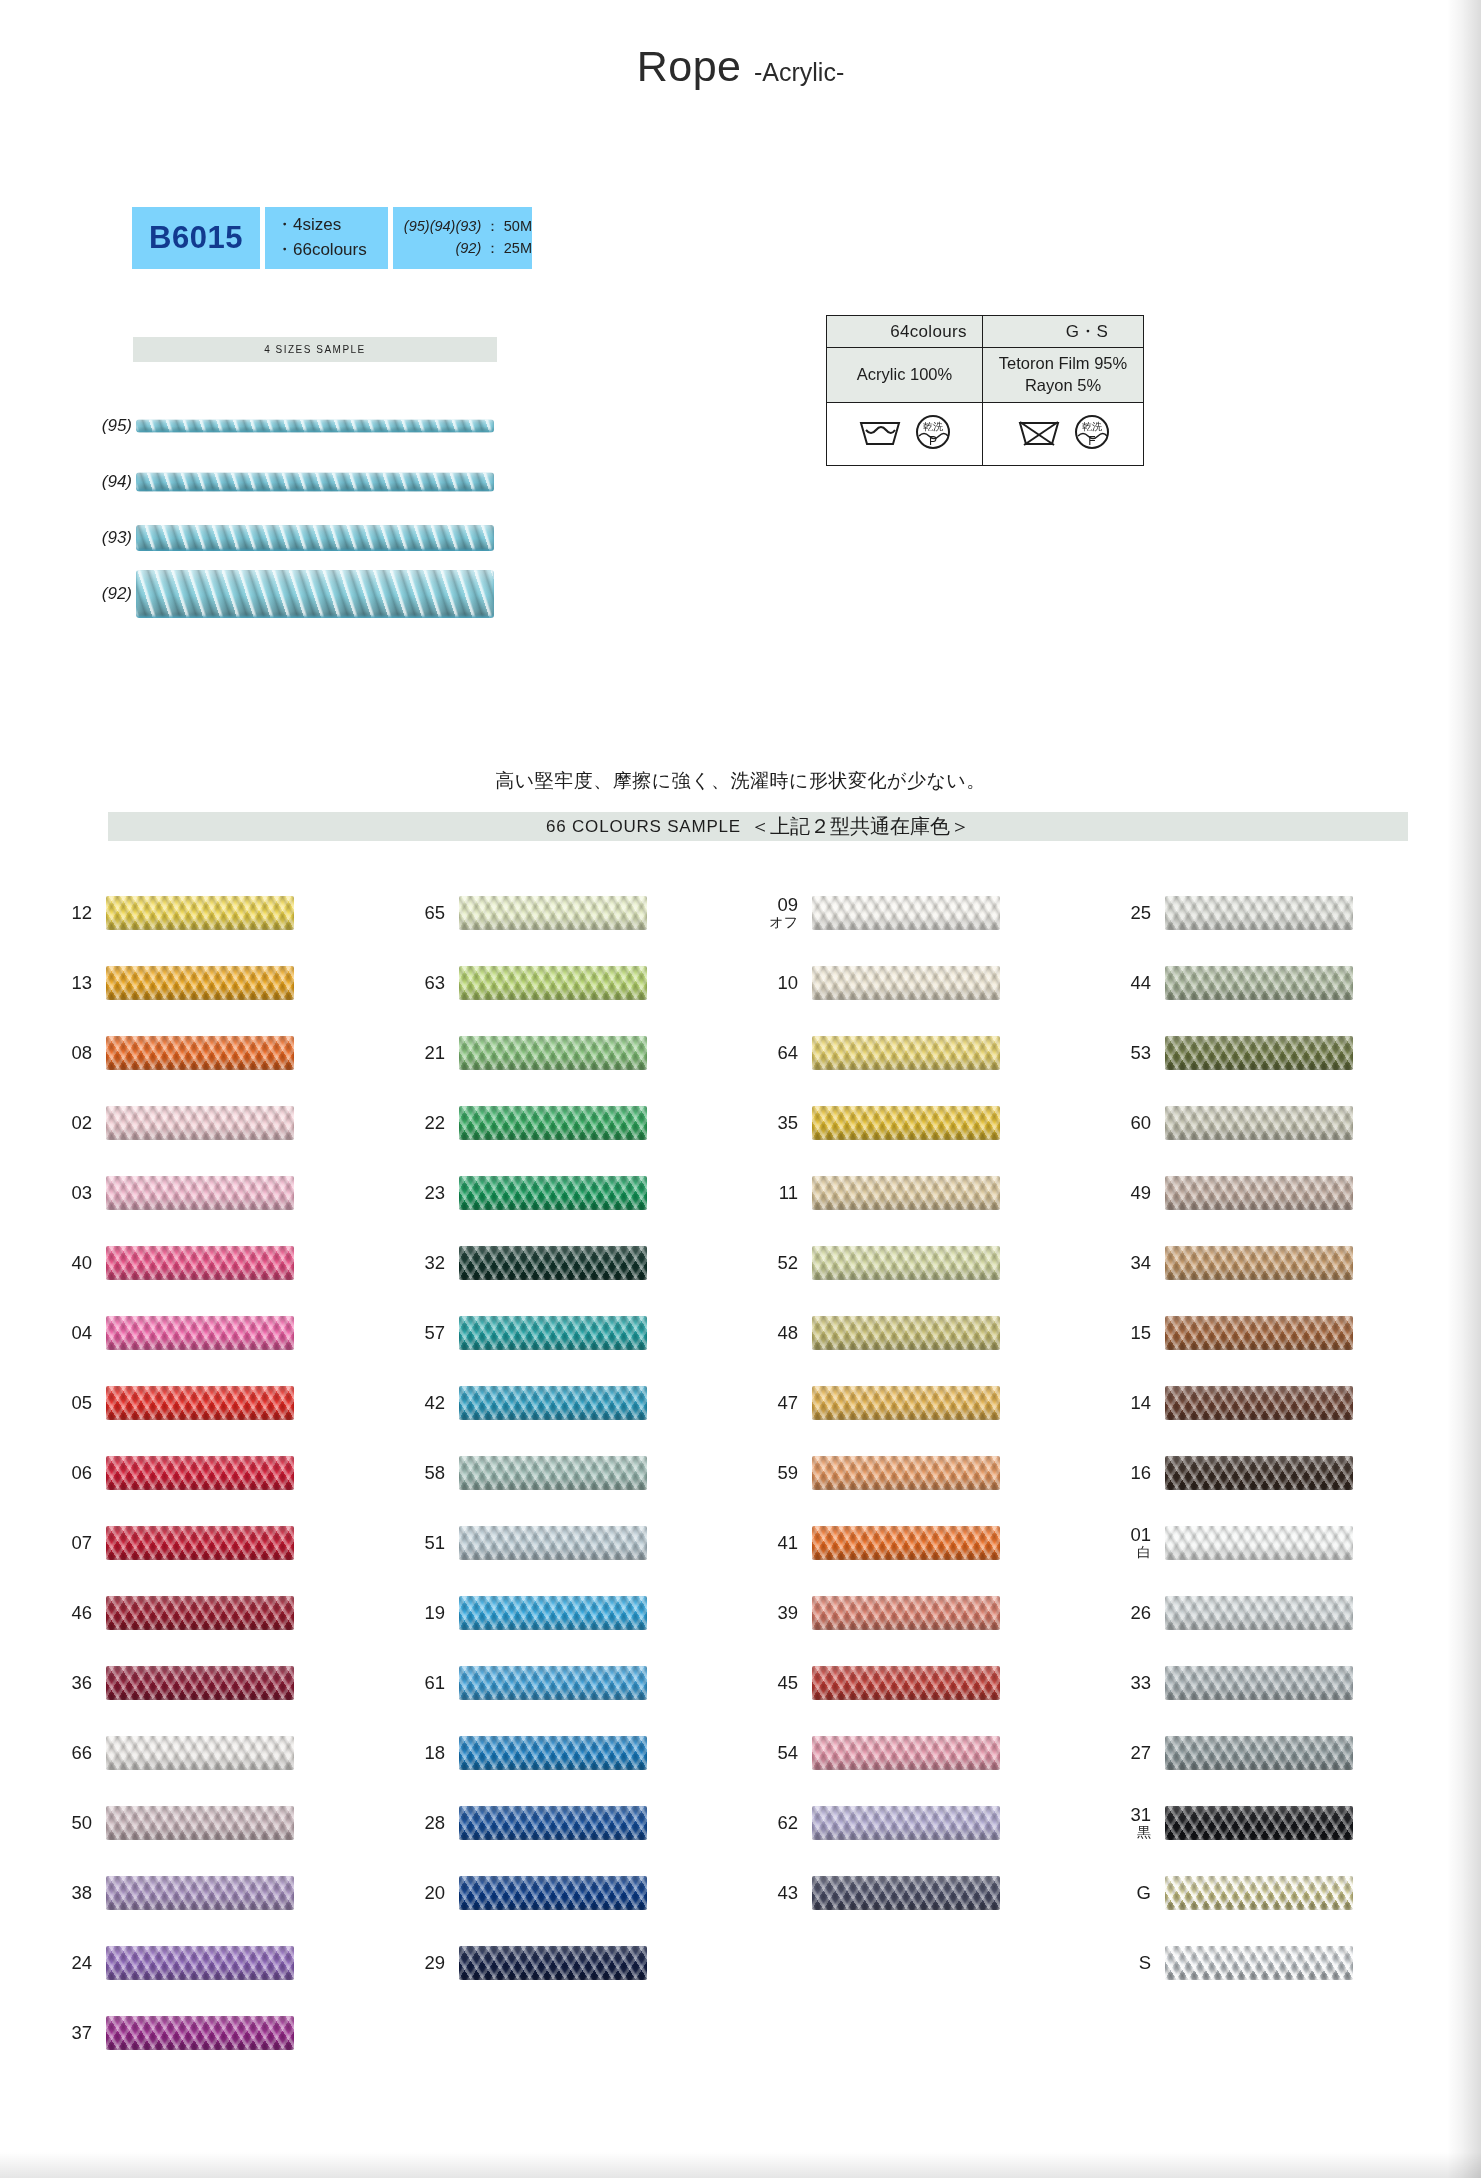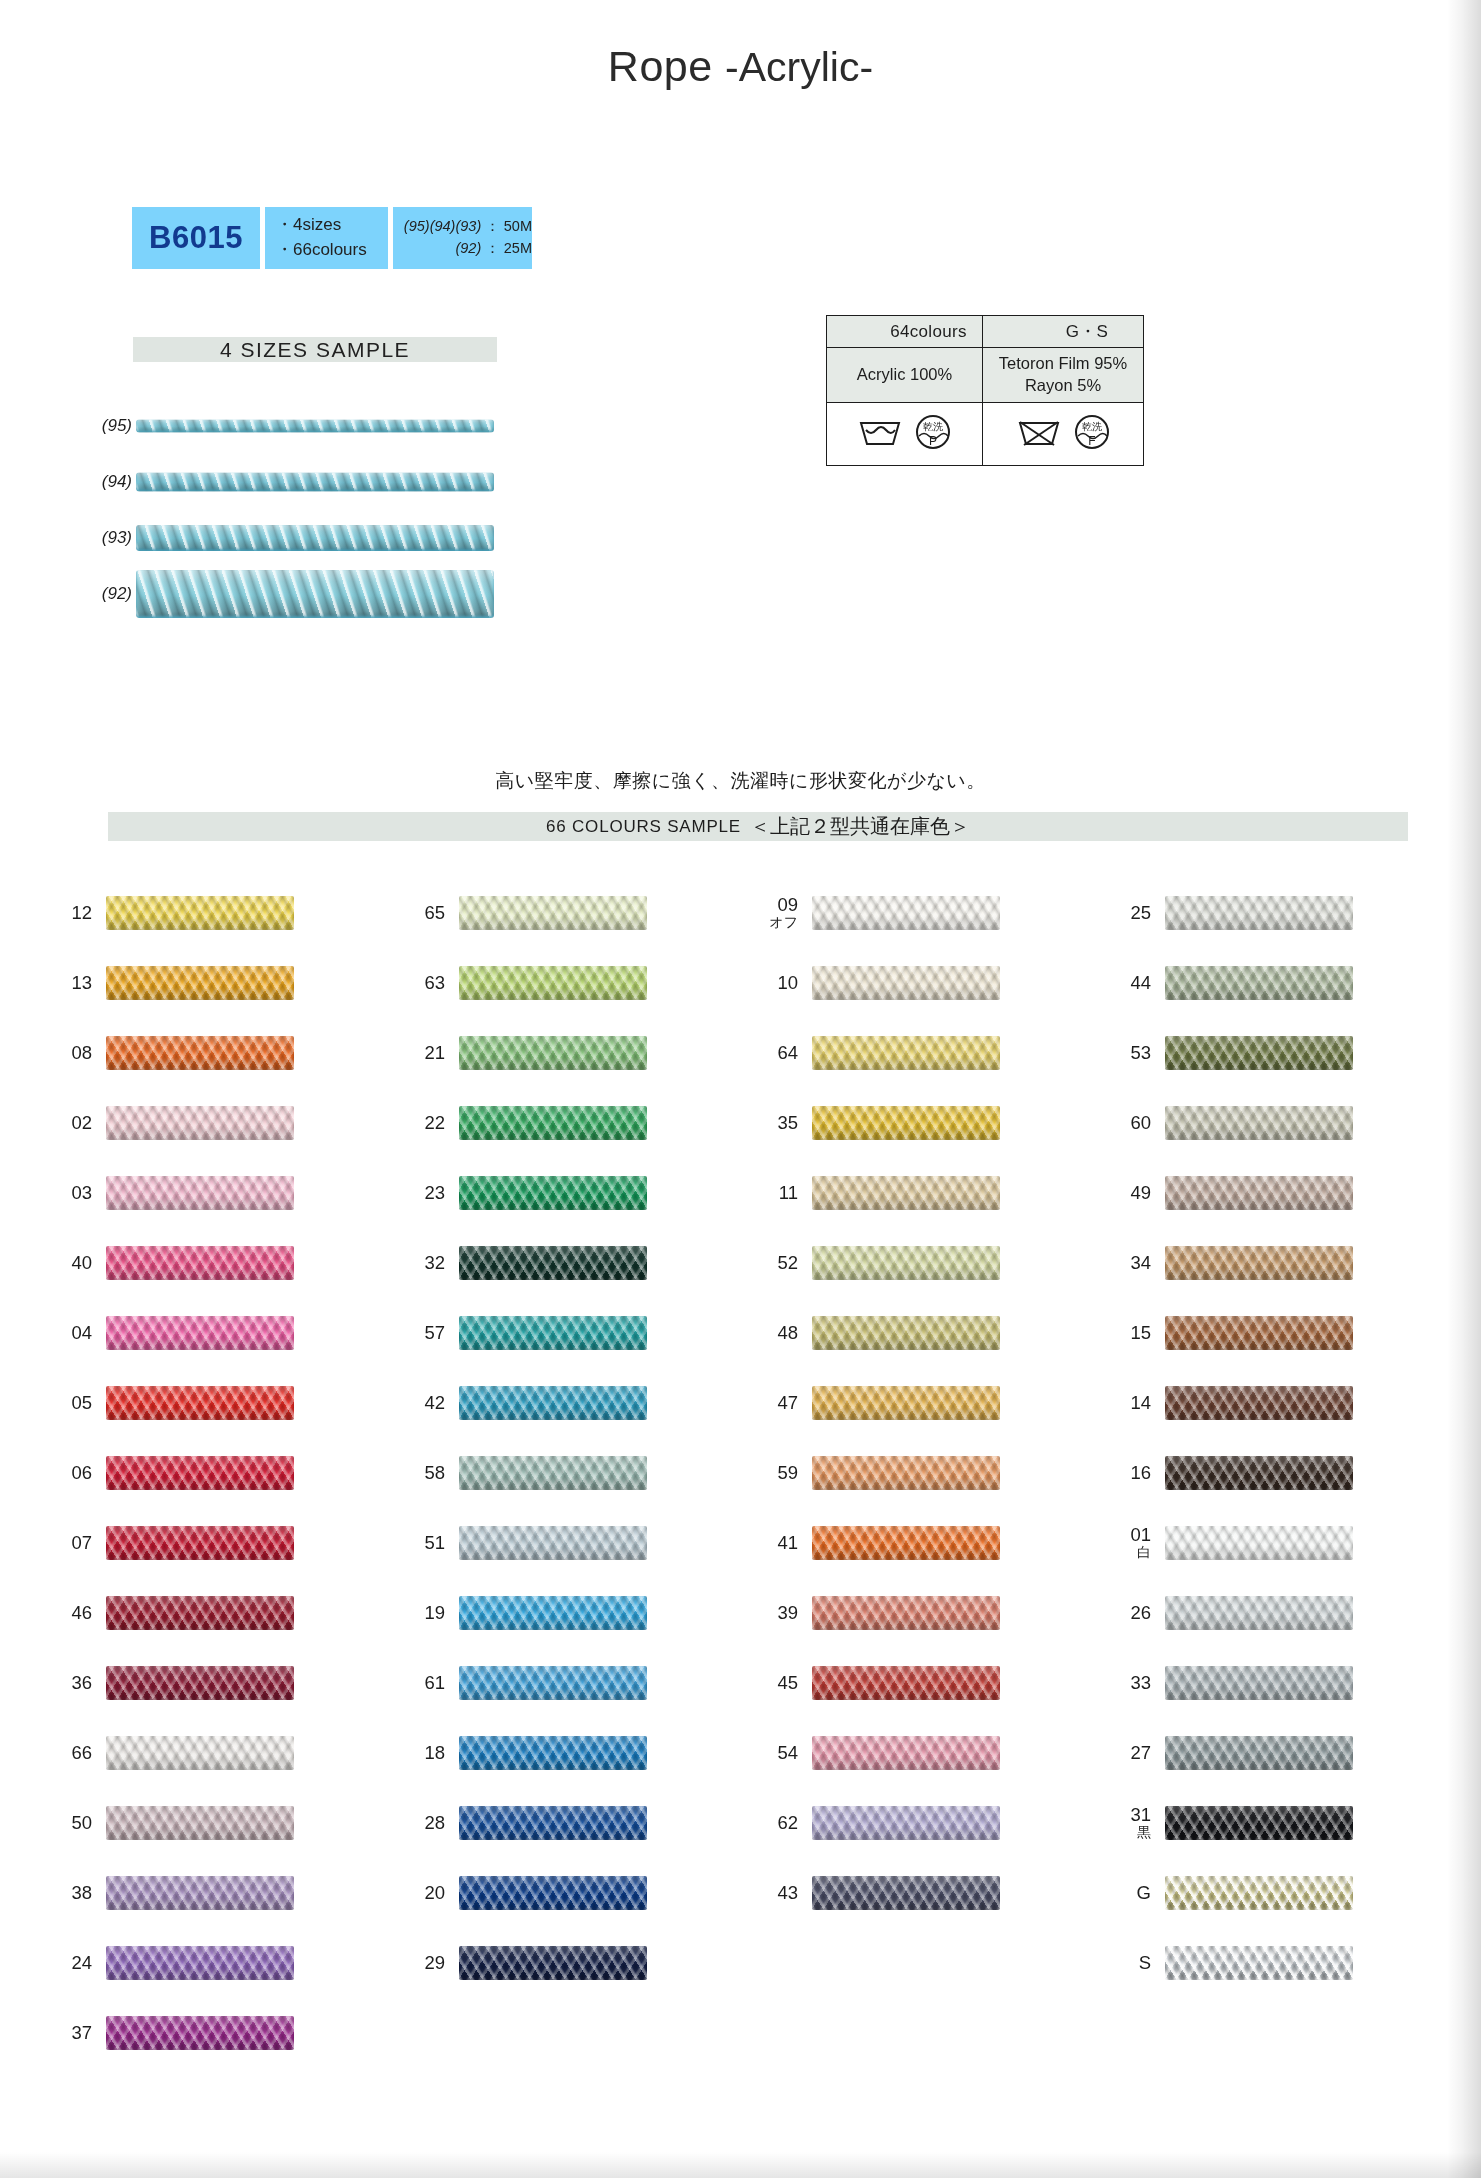--- a/index.html
+++ b/index.html
@@ -26,21 +26,21 @@
     position:absolute;top:0;right:34px;width:10px;height:2178px;
     background:linear-gradient(to right,rgba(255,255,255,0) 0%,rgba(255,255,255,0.9) 100%);
     pointer-events:none;z-index:49;
   }
 
   
   .title{
     position:absolute;left:0;top:42px;width:1481px;text-align:center;
     font-size:43px;font-weight:400;letter-spacing:0.5px;color:#2b2b2b;
   }
-  .title .sub{font-size:41px;letter-spacing:0px;}
+  .title .sub{font-size:25px;letter-spacing:0px;}
 
   
   .code-strip{
     position:absolute;left:132px;top:207px;display:flex;align-items:stretch;height:62px;
   }
   .code-cell{
     background:#7dd3fc;display:flex;align-items:center;justify-content:center;
   }
   .code-cell.code{
     width:128px;font-size:31px;font-weight:bold;color:#123a8f;letter-spacing:0.5px;
@@ -54,21 +54,21 @@
     width:139px;flex-direction:column;align-items:flex-end;justify-content:center;
     font-size:14.5px;line-height:1.5;font-style:italic;color:#222;
     white-space:nowrap;
   }
   .code-cell.lens .nm{font-style:normal;}
 
   
   .sizes-banner{
     position:absolute;left:133px;top:337px;width:364px;height:25px;
     background:#dfe5e1;
-    font-size:21px;letter-spacing:1.5px;color:#222;
+    font-size:10px;letter-spacing:1.5px;color:#222;
     display:flex;align-items:center;justify-content:center;
   }
 
   
   .rope-rows{position:absolute;left:88px;top:398px;width:430px;}
   .rope-row{position:relative;height:56px;}
   .rope-label{
     position:absolute;left:0;top:50%;transform:translateY(-50%);
     width:44px;text-align:right;font-size:17px;font-style:italic;color:#1d1d1d;
   }

